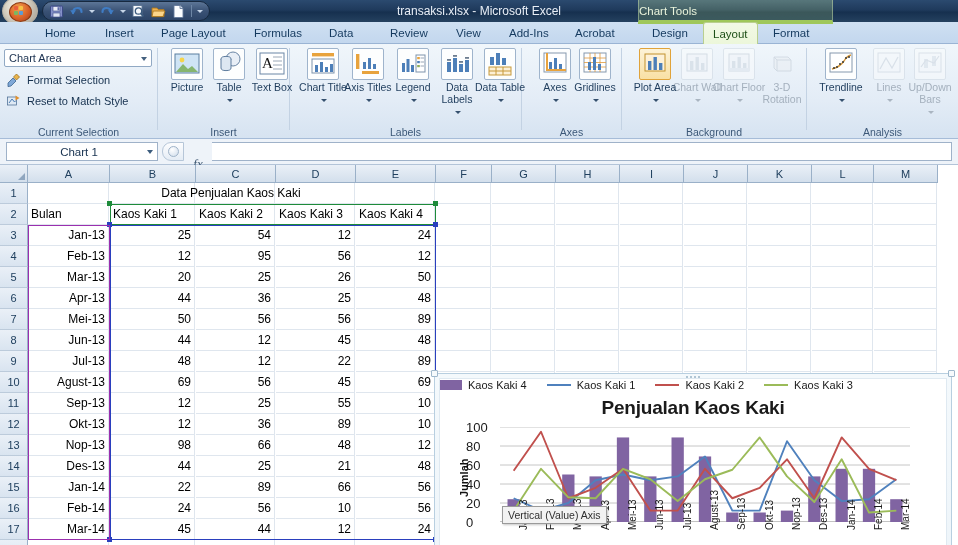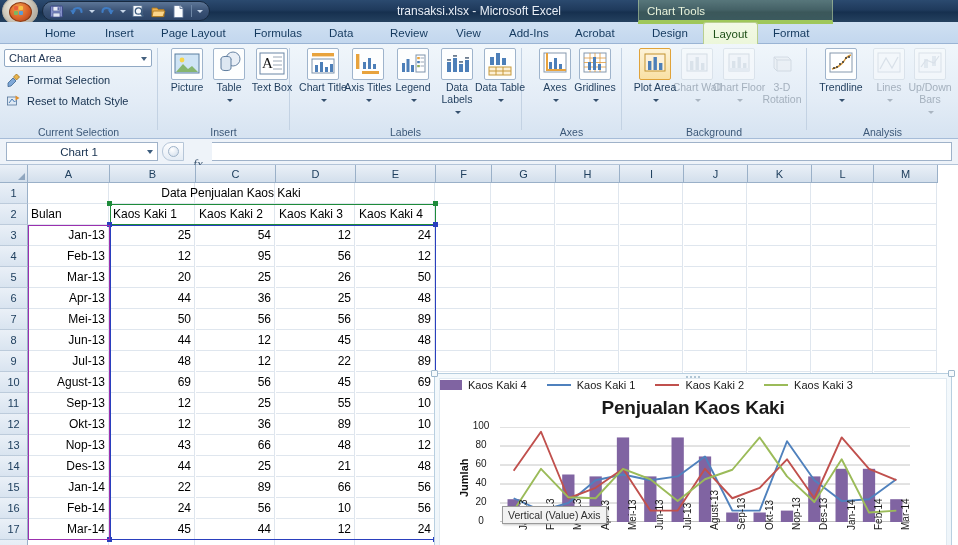--- a/index.html
+++ b/index.html
@@ -39,21 +39,21 @@
   .win-title{
     position:absolute;left:0;top:0;width:958px;height:22px;line-height:22px;
     text-align:center;color:#e8eef6;font-size:12px;
   }
   .ctx-tab-header{
     position:absolute;left:638px;top:0px;width:195px;height:22px;
     background:linear-gradient(to bottom,rgba(190,220,150,.30),rgba(150,190,100,.22));
     border-left:1px solid rgba(210,235,180,.45);
     border-right:1px solid rgba(210,235,180,.45);
     border-bottom:2px solid #9fc75a;
-    color:#eaf4dc;font-size:11.5px;line-height:22px;padding-left:8px;
+    color:#eaf4dc;font-size:11.5px;line-height:22px;
   }
   
   .tabstrip{
     position:relative;height:22px;width:958px;
     background:linear-gradient(to bottom,#cfe0f2 0%,#c3d7ee 100%);
     border-bottom:1px solid #9ab4d4;
   }
   .tab{
     position:absolute;top:0;height:29px;line-height:22px;padding:0 9px;
     color:#14395e;font-size:11.5px;white-space:nowrap;
@@ -159,21 +159,21 @@
   .chart-inner{position:absolute;left:4px;top:4px;width:508px;height:308px;background:#fff;border:1px solid #dfe9f1;}
   .grip{position:absolute;width:7px;height:7px;border:1px solid #9fb8cc;background:#f6fafc;border-radius:1px;}
   .grip-dots{position:absolute;left:50%;top:0;transform:translateX(-50%);width:22px;height:6px;
     display:flex;align-items:center;justify-content:center;gap:2px;}
   .grip-dots i{width:2px;height:2px;background:#9ab3c7;border-radius:50%;}
   .chart-title{
     position:absolute;left:0;top:18px;width:100%;text-align:center;
     font-size:19px;font-weight:bold;color:#1a1a1a;letter-spacing:-0.2px;
   }
   .plot{position:absolute;left:0;top:0;}
-  .ytick{position:absolute;text-align:center;font-size:10px;color:#1a1a1a;}
+  .ytick{position:absolute;text-align:left;font-size:13px;color:#1a1a1a;}
   .xtick{
     position:absolute;font-size:10px;color:#1a1a1a;white-space:nowrap;
     transform-origin:left top;transform:rotate(-90deg);
   }
   .ytitle{
     position:absolute;font-size:11px;font-weight:bold;color:#111;white-space:nowrap;
     transform-origin:left top;transform:rotate(-90deg);
   }
   .legend{position:absolute;display:flex;align-items:center;gap:6px;font-size:11px;color:#1a1a1a;}
   .lg-swatch-bar{width:22px;height:10px;}
@@ -929,21 +929,21 @@
       <div class="cell r" style="left: 110px; width: 85px; top: 228px;">12</div>
       <div class="cell r" style="left: 196px; width: 79px; top: 228px;">25</div>
       <div class="cell r" style="left: 276px; width: 79px; top: 228px;">55</div>
       <div class="cell r" style="left: 356px; width: 79px; top: 228px;">10</div>
       <div class="cell r" style="left: 28px; width: 81px; top: 249px;">Okt-13</div>
       <div class="cell r" style="left: 110px; width: 85px; top: 249px;">12</div>
       <div class="cell r" style="left: 196px; width: 79px; top: 249px;">36</div>
       <div class="cell r" style="left: 276px; width: 79px; top: 249px;">89</div>
       <div class="cell r" style="left: 356px; width: 79px; top: 249px;">10</div>
       <div class="cell r" style="left: 28px; width: 81px; top: 270px;">Nop-13</div>
-      <div class="cell r" style="left: 110px; width: 85px; top: 270px;">43</div>
+      <div class="cell r" style="left: 110px; width: 85px; top: 270px;">98</div>
       <div class="cell r" style="left: 196px; width: 79px; top: 270px;">66</div>
       <div class="cell r" style="left: 276px; width: 79px; top: 270px;">48</div>
       <div class="cell r" style="left: 356px; width: 79px; top: 270px;">12</div>
       <div class="cell r" style="left: 28px; width: 81px; top: 291px;">Des-13</div>
       <div class="cell r" style="left: 110px; width: 85px; top: 291px;">44</div>
       <div class="cell r" style="left: 196px; width: 79px; top: 291px;">25</div>
       <div class="cell r" style="left: 276px; width: 79px; top: 291px;">21</div>
       <div class="cell r" style="left: 356px; width: 79px; top: 291px;">48</div>
       <div class="cell r" style="left: 28px; width: 81px; top: 312px;">Jan-14</div>
       <div class="cell r" style="left: 110px; width: 85px; top: 312px;">22</div>

